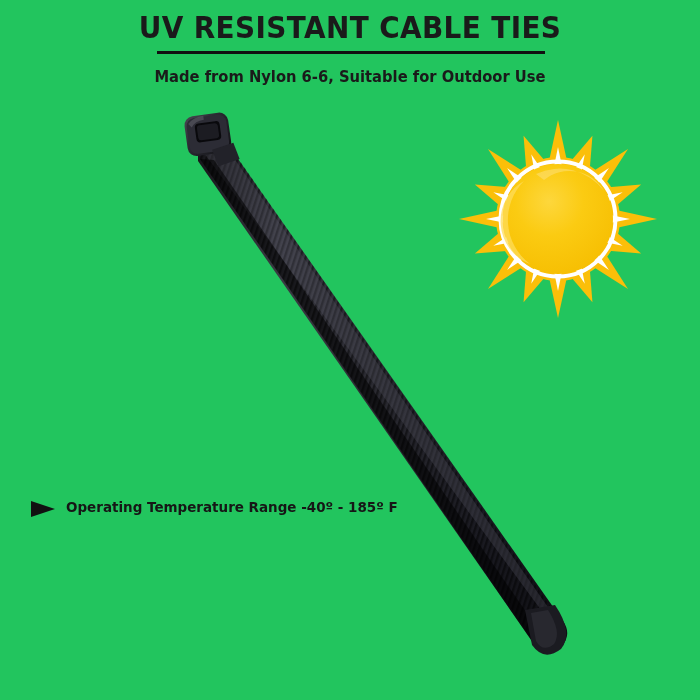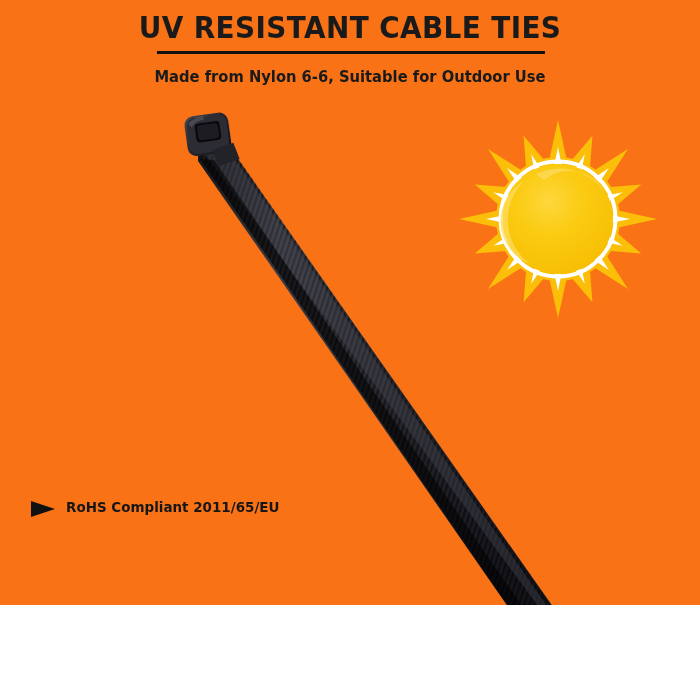--- a/index.html
+++ b/index.html
@@ -6,22 +6,22 @@
     margin: 0;
     padding: 0;
     background: #ffffff;
   }
   body {
     font-family: "Liberation Sans", sans-serif;
   }
   #page {
     position: relative;
     width: 700px;
-    height: 605px;
-    background: #f97316;
+    height: 700px;
+    background: #22c55e;
     overflow: hidden;
   }
 
   
   #header-block {
     position: absolute;
     left: 0;
     top: 0;
     width: 700px;
     text-align: center;
@@ -252,25 +252,25 @@
 
         <path d="M 20 16 Q 26 10 36 10 L 36 14 Q 27 14 23 20 Z" fill="#55555f" opacity="0.7"></path>
 
         <path d="M 40 45 L 62 41 L 66 58 L 44 62 Z" fill="#222229"></path>
       </g>
     </svg>
   </div>
 
   <div id="feature-list">
 
-
-
     <div class="feature-row">
       <svg class="bullet-arrow" viewBox="0 0 26 18">
         <polygon points="1,1 25,9 1,17" fill="#111111"></polygon>
       </svg>
-      <span class="feature-text">RoHS Compliant 2011/65/EU</span>
+      <span class="feature-text">Operating Temperature Range -40º - 185º F</span>
     </div>
 
 
+
+
   </div>
 
 </div>
 
 </body></html>

